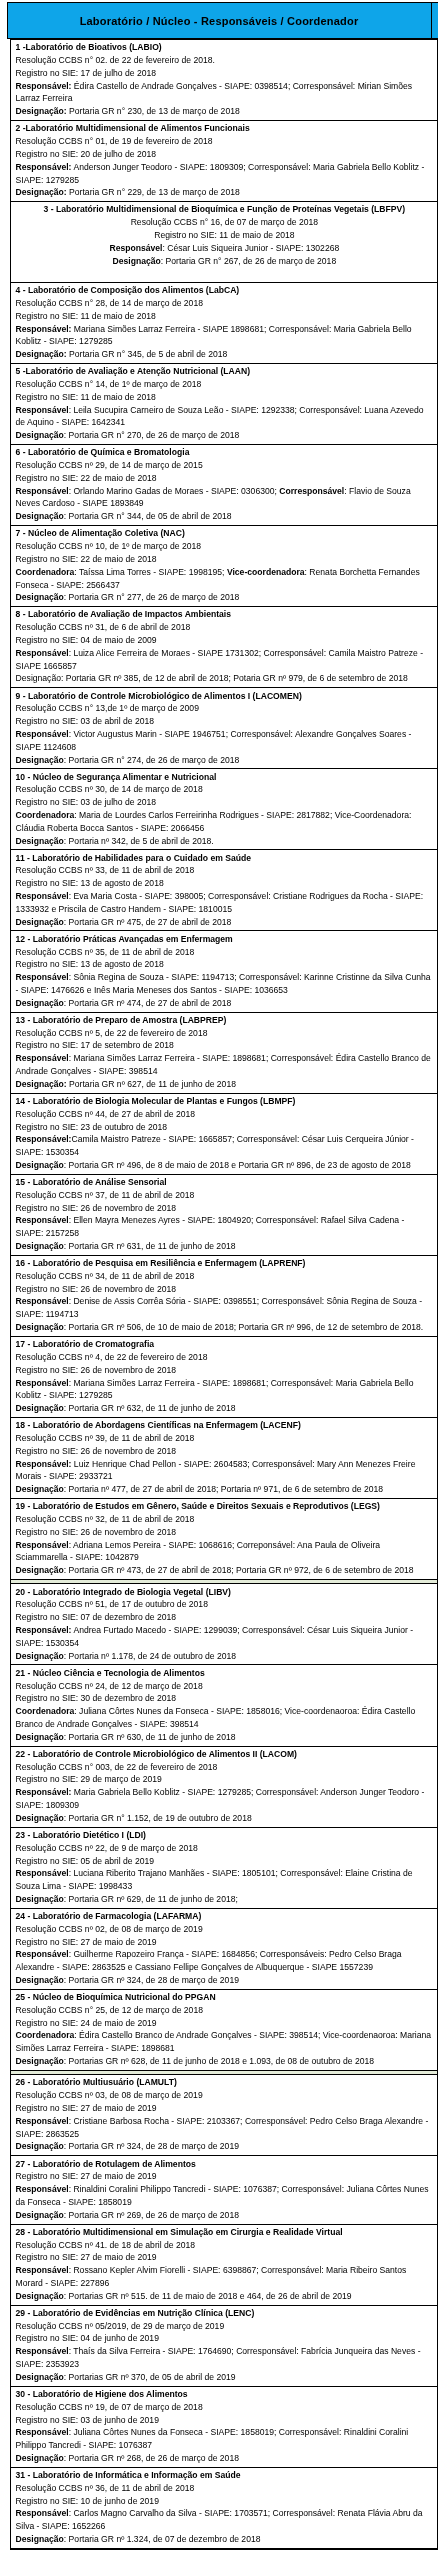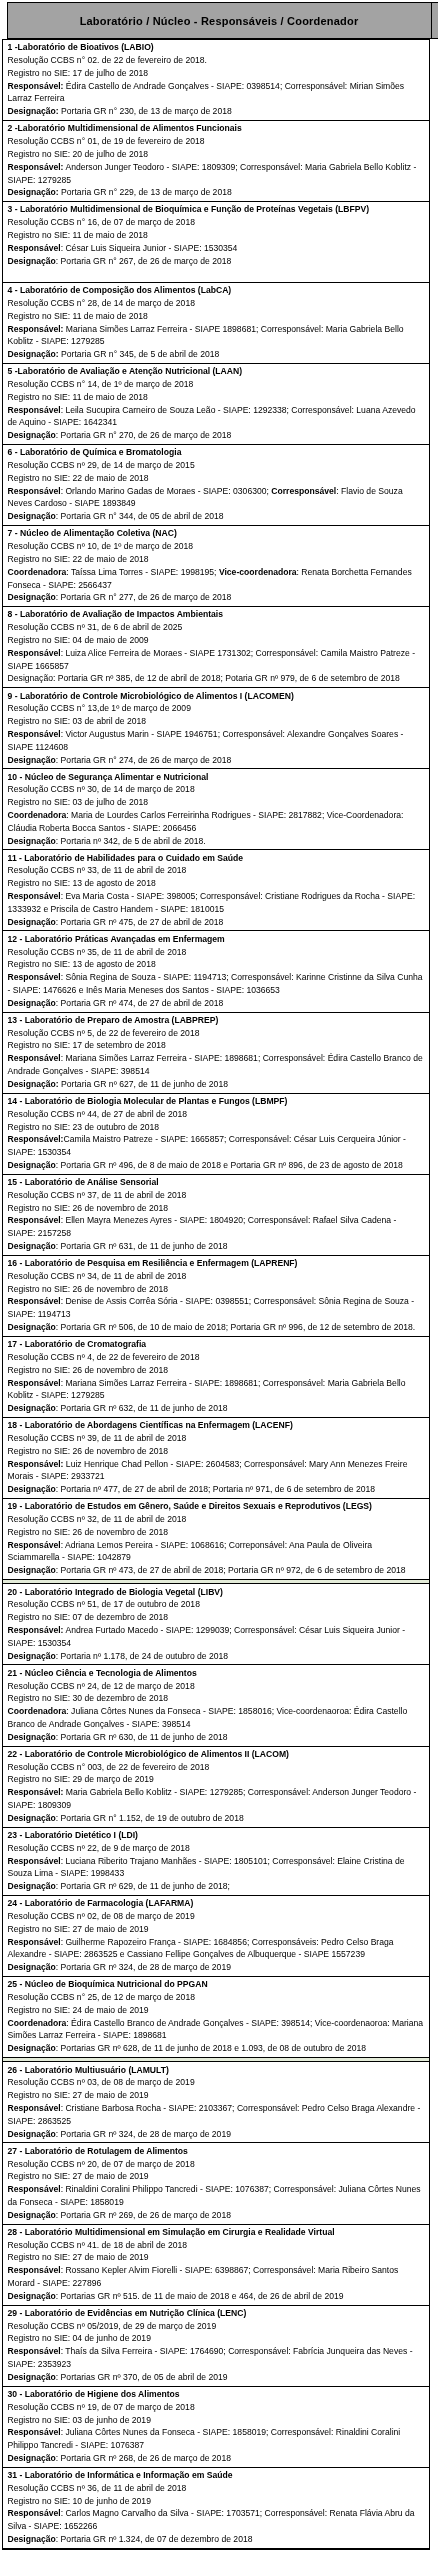--- a/index.html
+++ b/index.html
@@ -1,24 +1,24 @@
 <!DOCTYPE html>
 <html style="font-size:10.5px"><head>
 <meta charset="utf-8">
 <style>
   html,body{margin:0;padding:0;background:#ffffff;}
   body{width:439px;font-family:"Liberation Sans","DejaVu Sans",sans-serif;color:#000;}
   .sheet{position:relative;width:439px;background:#fff;padding-top:2px;}
-  .hdr{margin-left:6.5px;background:#a3a3a3;border-top:1.3px solid #000;border-left:1.3px solid #000;border-bottom:1.3px solid #000;height:35px;position:relative;}
+  .hdr{margin-left:6.5px;background:#0ea5e9;border-top:1.3px solid #000;border-left:1.3px solid #000;border-bottom:1.3px solid #000;height:35px;position:relative;}
   .hdr-text{position:absolute;left:0;top:0;width:423px;height:35px;display:flex;align-items:center;justify-content:center;
     font-weight:bold;font-size:11px;letter-spacing:0.2px;}
   .hdr-divider{position:absolute;left:423px;top:0;width:1.3px;height:35px;background:#000;}
-  .tbl{margin-left:2px;width:426px;border-left:1.3px solid #000;border-right:1.3px solid #000;border-bottom:2px solid #000;}
+  .tbl{margin-left:10px;width:426px;border-left:1.3px solid #000;border-right:1.3px solid #000;border-bottom:2px solid #000;}
   .row{border-top:1.3px solid #000;padding:1.3px 3.9px 2px 4.6px;font-size:8.6px;line-height:12.8px;}
-  .row.extra-pad{padding-bottom:14.4px;}
+  .row.extra-pad{padding-bottom:14.4px;text-align:center;}
   .ln{margin:0;}
   .b{font-weight:bold;}
   .green-sep{border-top:1.3px solid #000;height:3.3px;background:#e4ecd9;}
 </style>
 </head>
 <body>
 
 <div class="sheet">
   <div class="hdr">
     <div class="hdr-text">Laboratório / Núcleo - Responsáveis / Coordenador</div>
@@ -37,21 +37,21 @@
         <p class="ln"><span class="b">2 -Laboratório Multidimensional de Alimentos Funcionais</span></p>
         <p class="ln"><span>Resolução CCBS n° 01, de 19 de fevereiro de 2018</span></p>
         <p class="ln"><span>Registro no SIE: 20 de julho de 2018</span></p>
         <p class="ln"><span class="b">Responsável:</span><span> Anderson Junger Teodoro - SIAPE: 1809309; Corresponsável: Maria Gabriela Bello Koblitz - SIAPE: 1279285</span></p>
         <p class="ln"><span class="b">Designação:</span><span> Portaria GR n° 229, de 13 de março de 2018</span></p>
       </div>
       <div class="row extra-pad">
         <p class="ln"><span class="b">3 - Laboratório Multidimensional de Bioquímica e Função de Proteínas Vegetais (LBFPV)</span></p>
         <p class="ln"><span>Resolução CCBS n° 16, de 07 de março de 2018</span></p>
         <p class="ln"><span>Registro no SIE: 11 de maio de 2018</span></p>
-        <p class="ln"><span class="b">Responsável</span><span>: César Luis Siqueira Junior - SIAPE: 1530354</span></p>
+        <p class="ln"><span class="b">Responsável</span><span>: César Luis Siqueira Junior - SIAPE: 1302268</span></p>
         <p class="ln"><span class="b">Designação</span><span>: Portaria GR n° 267, de 26 de março de 2018</span></p>
       </div>
       <div class="row">
         <p class="ln"><span class="b">4 - Laboratório de Composição dos Alimentos (LabCA)</span></p>
         <p class="ln"><span>Resolução CCBS n° 28, de 14 de março de 2018</span></p>
         <p class="ln"><span>Registro no SIE: 11 de maio de 2018</span></p>
         <p class="ln"><span class="b">Responsável:</span><span> Mariana Simões Larraz Ferreira - SIAPE 1898681; Corresponsável: Maria Gabriela Bello Koblitz - SIAPE: 1279285</span></p>
         <p class="ln"><span class="b">Designação:</span><span> Portaria GR n° 345, de 5 de abril de 2018</span></p>
       </div>
       <div class="row">
@@ -70,21 +70,21 @@
       </div>
       <div class="row">
         <p class="ln"><span class="b">7 - Núcleo de Alimentação Coletiva (NAC)</span></p>
         <p class="ln"><span>Resolução CCBS nº 10, de 1º de março de 2018</span></p>
         <p class="ln"><span>Registro no SIE: 22 de maio de 2018</span></p>
         <p class="ln"><span class="b">Coordenadora</span><span>: Taíssa Lima Torres - SIAPE: 1998195; </span><span class="b">Vice-coordenadora</span><span>: Renata Borchetta Fernandes Fonseca - SIAPE: 2566437</span></p>
         <p class="ln"><span class="b">Designação</span><span>: Portaria GR n° 277, de 26 de março de 2018</span></p>
       </div>
       <div class="row">
         <p class="ln"><span class="b">8 - Laboratório de Avaliação de Impactos Ambientais</span></p>
-        <p class="ln"><span>Resolução CCBS nº 31, de 6 de abril de 2025</span></p>
+        <p class="ln"><span>Resolução CCBS nº 31, de 6 de abril de 2018</span></p>
         <p class="ln"><span>Registro no SIE: 04 de maio de 2009</span></p>
         <p class="ln"><span class="b">Responsável</span><span>: Luiza Alice Ferreira de Moraes - SIAPE 1731302; Corresponsável: Camila Maistro Patreze - SIAPE 1665857</span></p>
         <p class="ln"><span>Designação: Portaria GR nº 385, de 12 de abril de 2018; Potaria GR nº 979, de 6 de setembro de 2018</span></p>
       </div>
       <div class="row">
         <p class="ln"><span class="b">9 - Laboratório de Controle Microbiológico de Alimentos I (LACOMEN)</span></p>
         <p class="ln"><span>Resolução CCBS n° 13,de 1º de março de 2009</span></p>
         <p class="ln"><span>Registro no SIE: 03 de abril de 2018</span></p>
         <p class="ln"><span class="b">Responsável</span><span>: Victor Augustus Marin - SIAPE 1946751; Corresponsável: Alexandre Gonçalves Soares - SIAPE 1124608</span></p>
         <p class="ln"><span class="b">Designação</span><span>: Portaria GR n° 274, de 26 de março de 2018</span></p>
@@ -177,20 +177,21 @@
       <div class="row">
         <p class="ln"><span class="b">22 - Laboratório de Controle Microbiológico de Alimentos II (LACOM)</span></p>
         <p class="ln"><span>Resolução CCBS n° 003, de 22 de fevereiro de 2018</span></p>
         <p class="ln"><span>Registro no SIE: 29 de março de 2019</span></p>
         <p class="ln"><span class="b">Responsável:</span><span> Maria Gabriela Bello Koblitz - SIAPE: 1279285; Corresponsável: Anderson Junger Teodoro - SIAPE: 1809309</span></p>
         <p class="ln"><span class="b">Designação</span><span>: Portaria GR n° 1.152, de 19 de outubro de 2018</span></p>
       </div>
       <div class="row">
         <p class="ln"><span class="b">23 - Laboratório Dietético I (LDI)</span></p>
         <p class="ln"><span>Resolução CCBS nº 22, de 9 de março de 2018</span></p>
+        <p class="ln"><span>Registro no SIE: 05 de abril de 2019</span></p>
         <p class="ln"><span class="b">Responsável</span><span>: Luciana Riberito Trajano Manhães - SIAPE: 1805101; Corresponsável: Elaine Cristina de Souza Lima - SIAPE: 1998433</span></p>
         <p class="ln"><span class="b">Designação</span><span>: Portaria GR nº 629, de 11 de junho de 2018;</span></p>
       </div>
       <div class="row">
         <p class="ln"><span class="b">24 - Laboratório de Farmacologia (LAFARMA)</span></p>
         <p class="ln"><span>Resolução CCBS nº 02, de 08 de março de 2019</span></p>
         <p class="ln"><span>Registro no SIE: 27 de maio de 2019</span></p>
         <p class="ln"><span class="b">Responsável</span><span>: Guilherme Rapozeiro França - SIAPE: 1684856; Corresponsáveis: Pedro Celso Braga Alexandre - SIAPE: 2863525 e Cassiano Fellipe Gonçalves de Albuquerque - SIAPE 1557239</span></p>
         <p class="ln"><span class="b">Designação</span><span>: Portaria GR nº 324, de 28 de março de 2019</span></p>
       </div>
@@ -204,21 +205,20 @@
       <div class="green-sep"></div>
       <div class="row">
         <p class="ln"><span class="b">26 - Laboratório Multiusuário (LAMULT)</span></p>
         <p class="ln"><span>Resolução CCBS nº 03, de 08 de março de 2019</span></p>
         <p class="ln"><span>Registro no SIE: 27 de maio de 2019</span></p>
         <p class="ln"><span class="b">Responsável</span><span>: Cristiane Barbosa Rocha - SIAPE: 2103367; Corresponsável: Pedro Celso Braga Alexandre - SIAPE: 2863525</span></p>
         <p class="ln"><span class="b">Designação</span><span>: Portaria GR nº 324, de 28 de março de 2019</span></p>
       </div>
       <div class="row">
         <p class="ln"><span class="b">27 - Laboratório de Rotulagem de Alimentos</span></p>
-        <p class="ln"><span>Resolução CCBS nº 20, de 07 de março de 2018</span></p>
         <p class="ln"><span>Registro no SIE: 27 de maio de 2019</span></p>
         <p class="ln"><span class="b">Responsável</span><span>: Rinaldini Coralini Philippo Tancredi - SIAPE: 1076387; Corresponsável: Juliana Côrtes Nunes da Fonseca - SIAPE: 1858019</span></p>
         <p class="ln"><span class="b">Designação</span><span>: Portaria GR nº 269, de 26 de março de 2018</span></p>
       </div>
       <div class="row">
         <p class="ln"><span class="b">28 - Laboratório Multidimensional em Simulação em Cirurgia e Realidade Virtual</span></p>
         <p class="ln"><span>Resolução CCBS nº 41. de 18 de abril de 2018</span></p>
         <p class="ln"><span>Registro no SIE: 27 de maio de 2019</span></p>
         <p class="ln"><span class="b">Responsável</span><span>: Rossano Kepler Alvim Fiorelli - SIAPE: 6398867; Corresponsável: Maria Ribeiro Santos Morard - SIAPE: 227896</span></p>
         <p class="ln"><span class="b">Designação</span><span>: Portarias GR nº 515. de 11 de maio de 2018 e 464, de 26 de abril de 2019</span></p>

